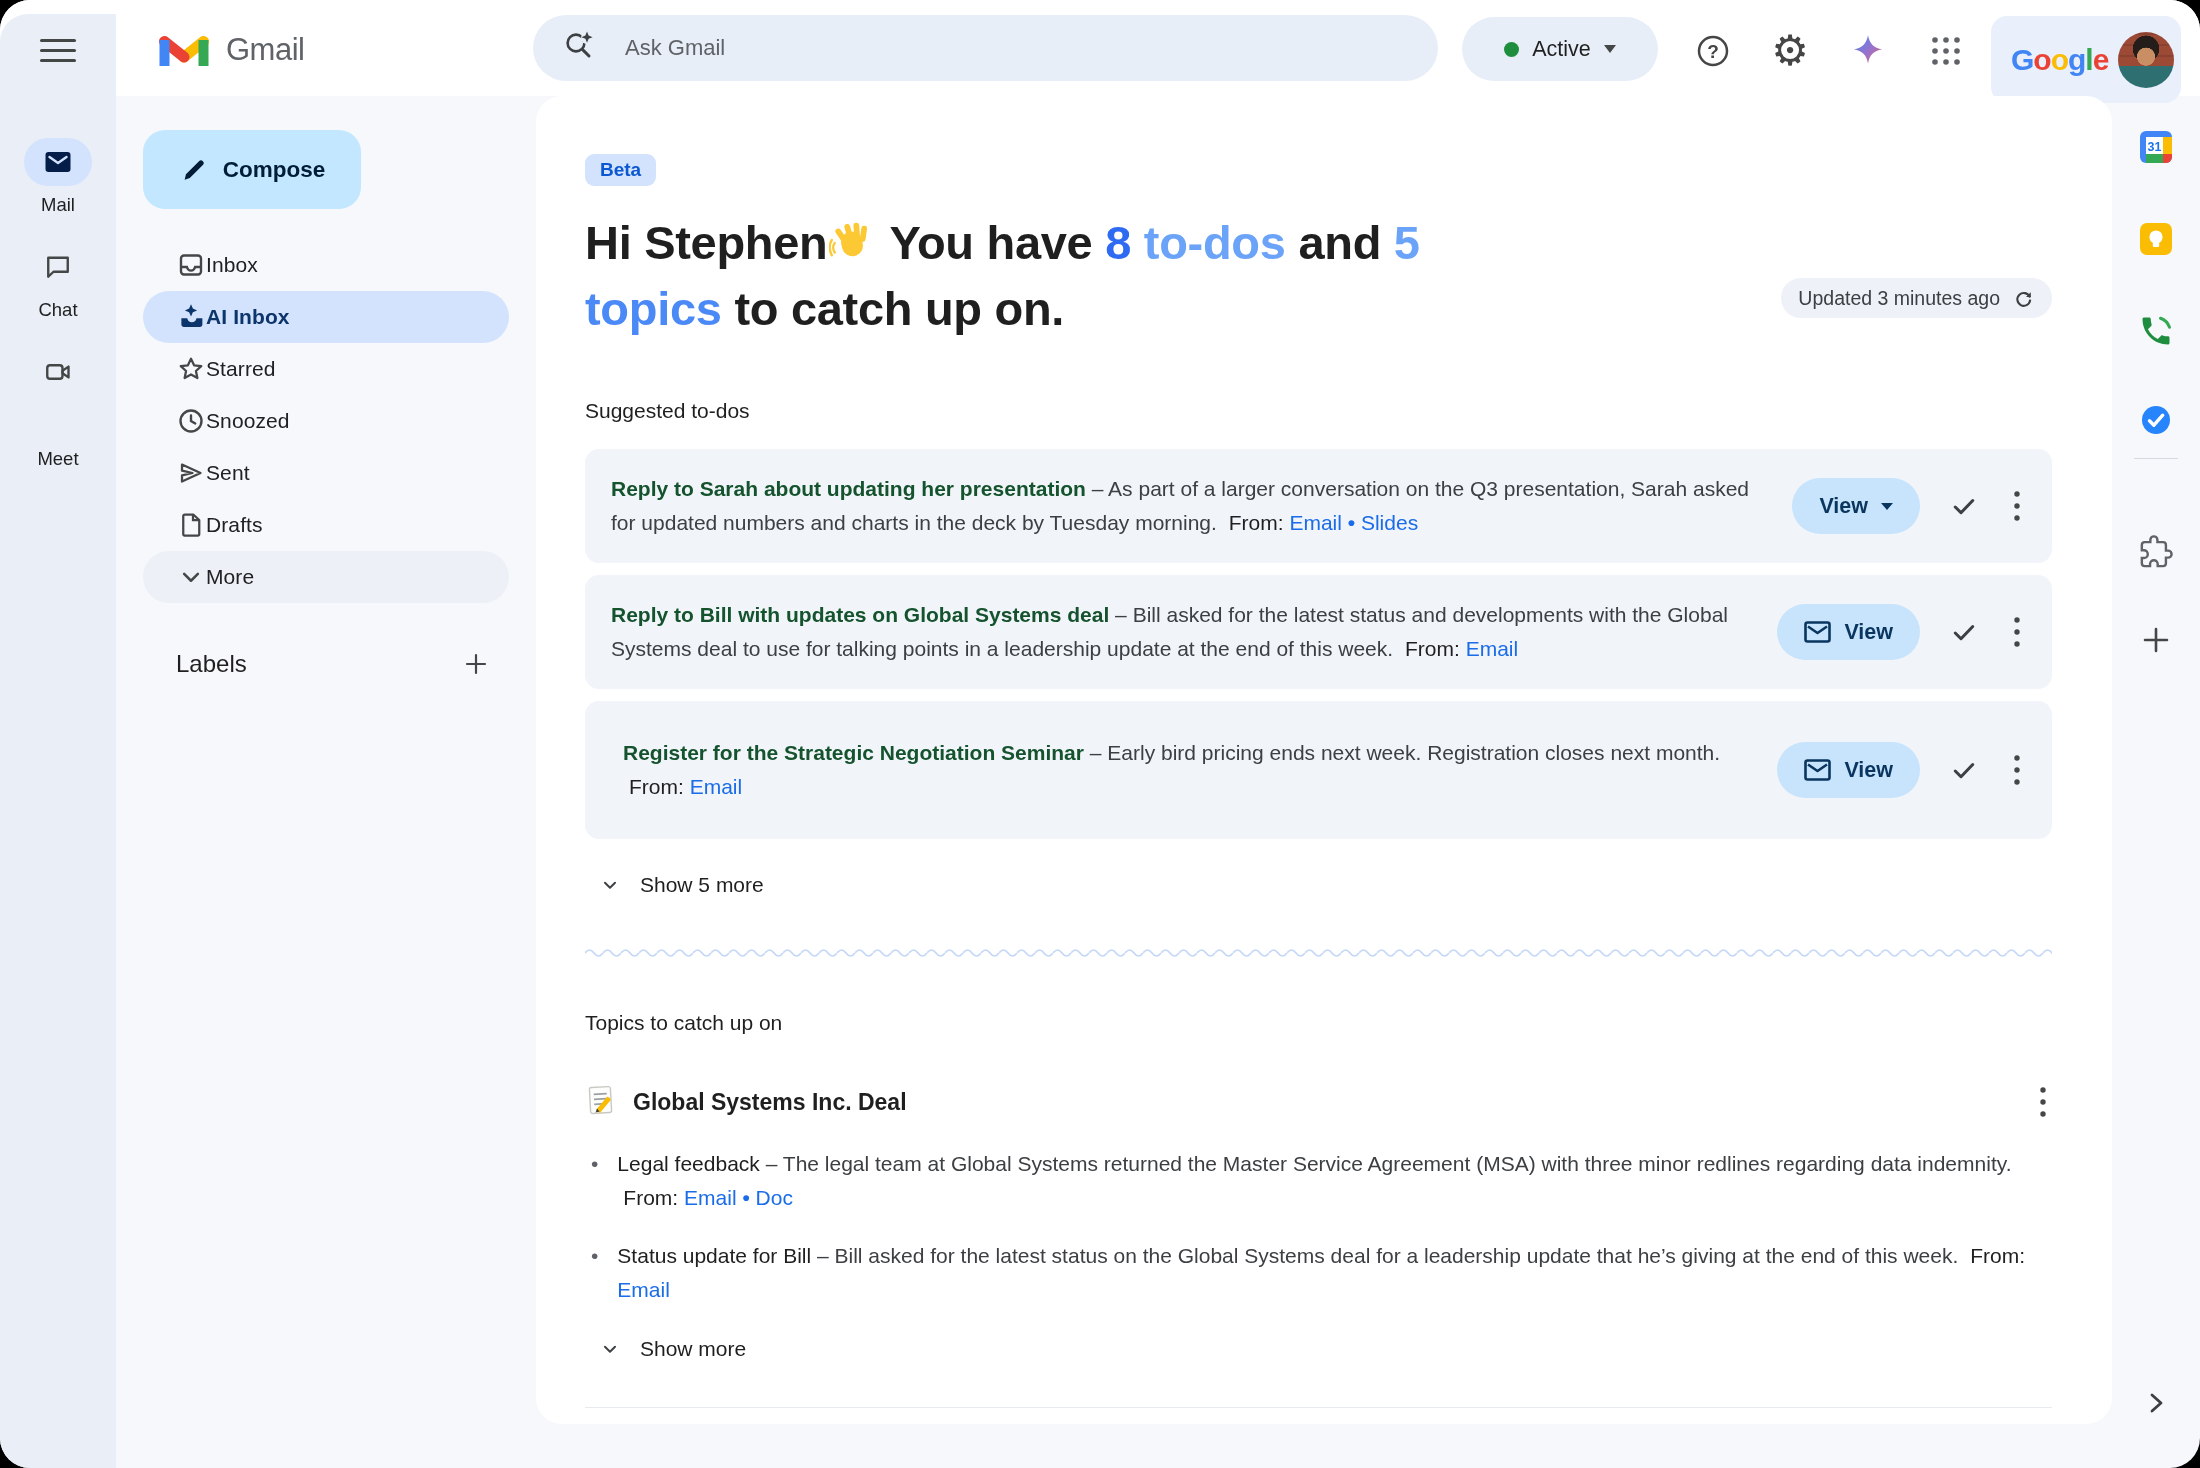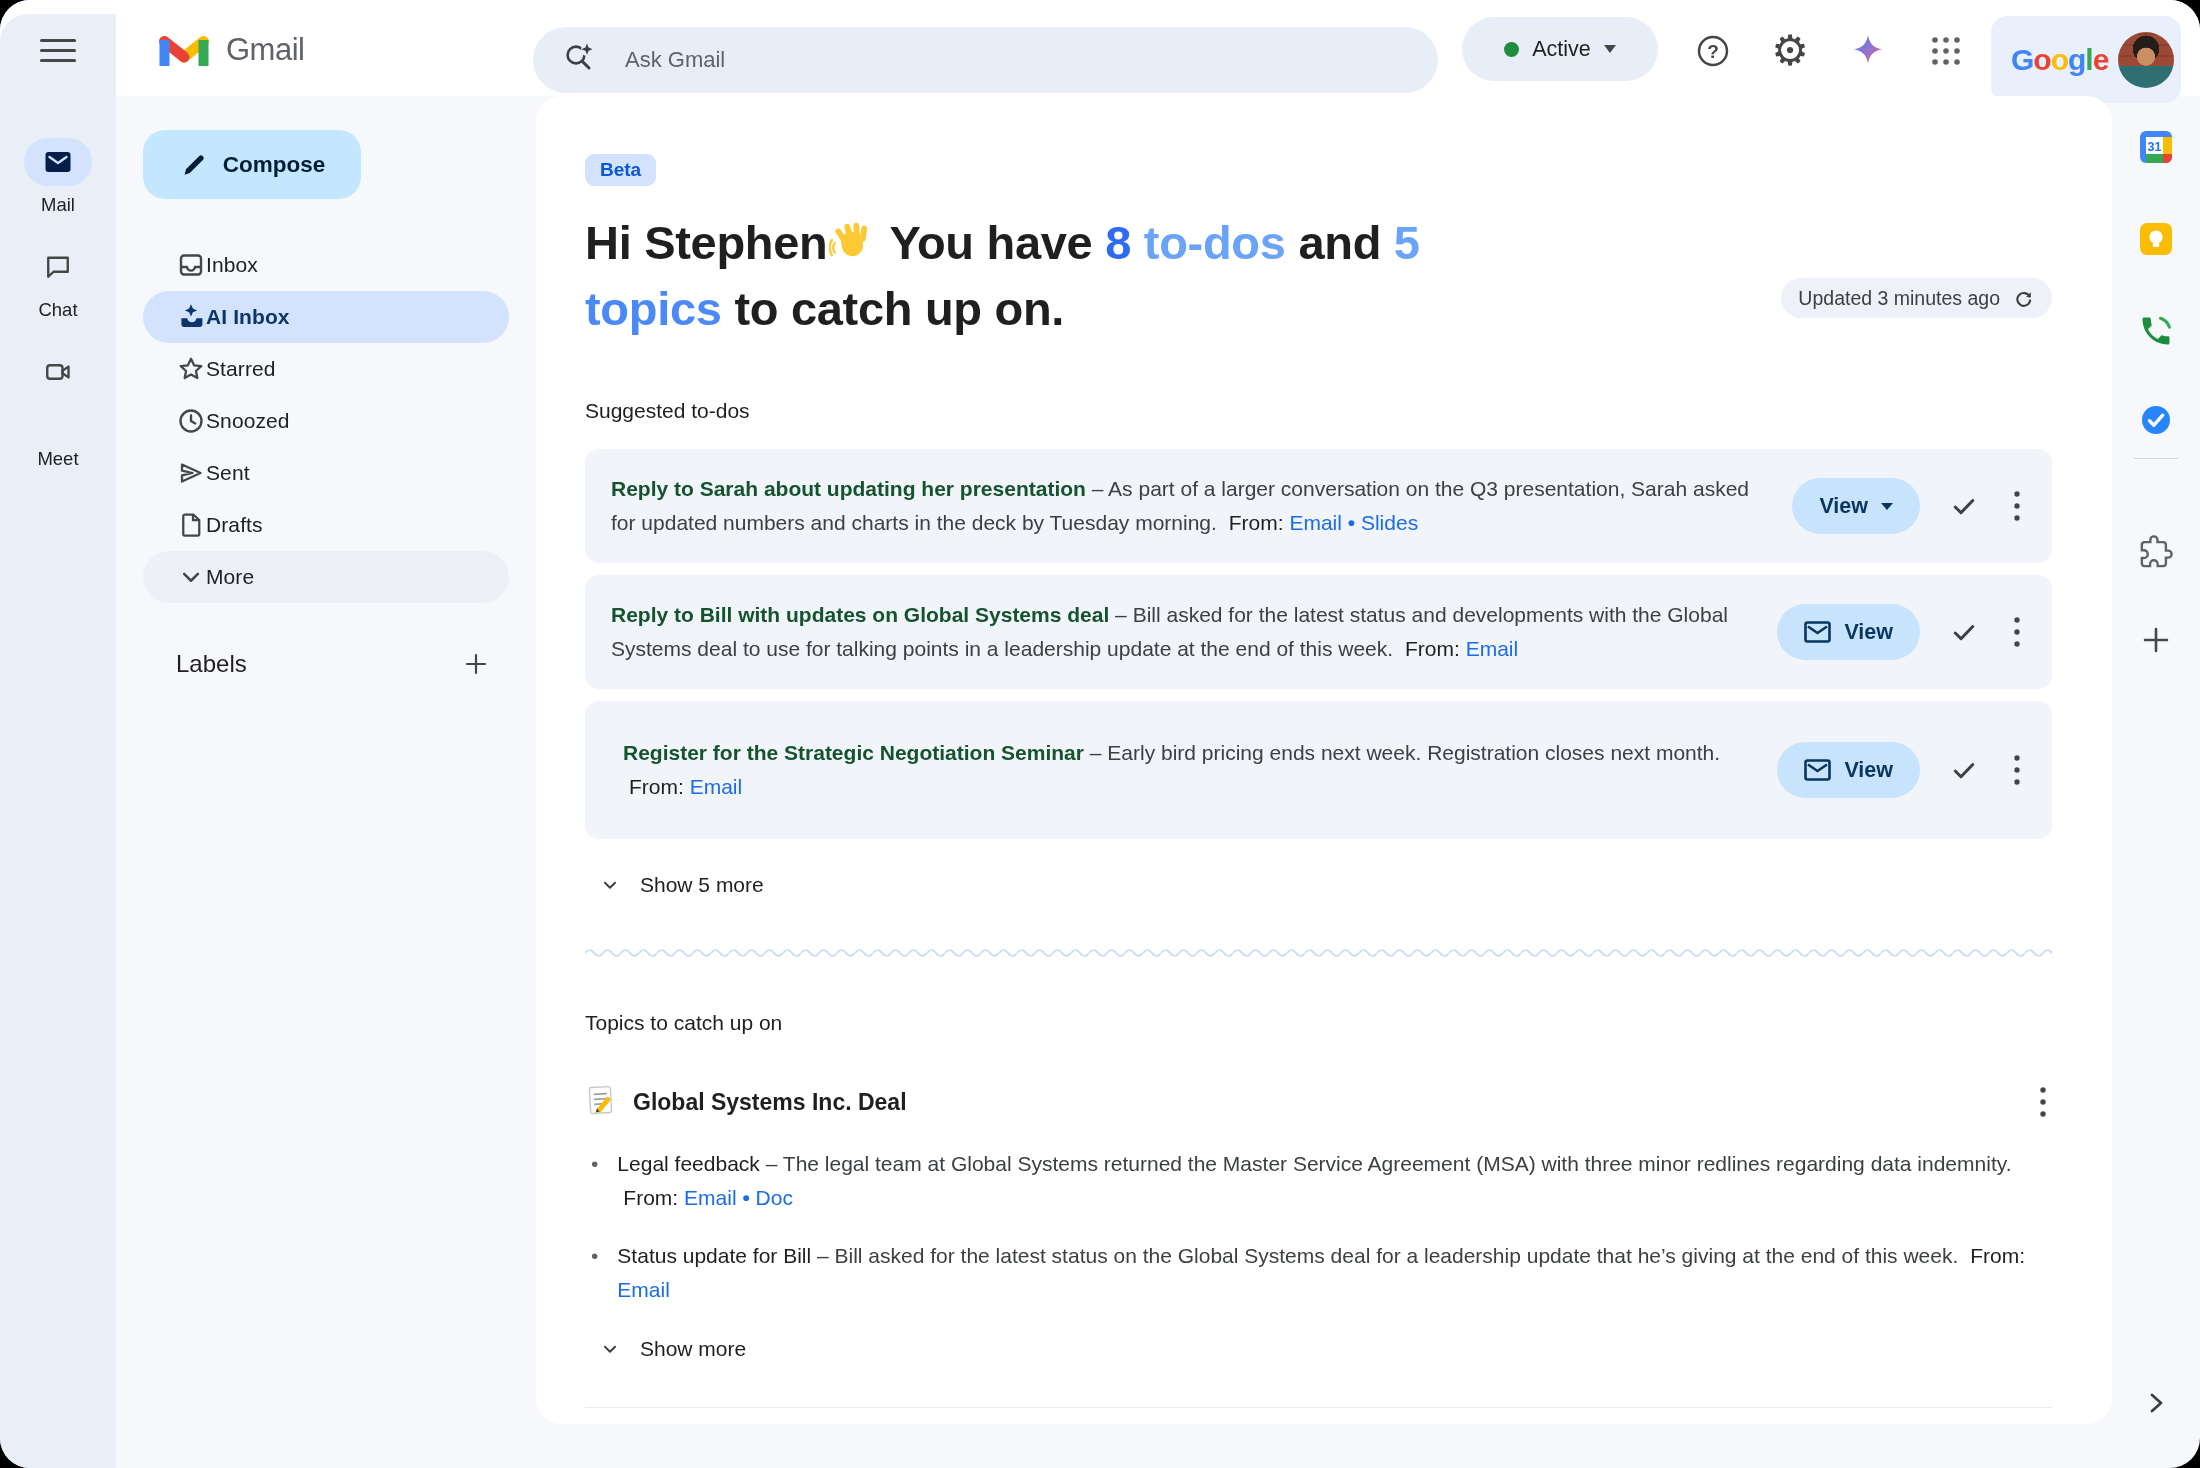--- a/index.html
+++ b/index.html
@@ -3,21 +3,21 @@
 <meta charset="utf-8">
 <style>
   html,body{margin:0;padding:0;width:2200px;height:1468px;background:#000;font-family:"Liberation Sans","DejaVu Sans",sans-serif;-webkit-font-smoothing:antialiased;}
   .screen{position:absolute;inset:0;background:#f6f8fc;border-radius:30px;overflow:hidden;}
   
   .topbar{position:absolute;left:0;right:0;top:0;height:96px;background:#ffffff;}
   .hamburger{position:absolute;left:40px;top:39px;width:36px;height:23px;display:flex;flex-direction:column;justify-content:space-between;cursor:pointer;}
   .hamburger span{display:block;height:3.4px;border-radius:2px;background:#444746;}
   .gmail-logo{position:absolute;left:158px;top:28px;display:flex;align-items:center;gap:16px;}
   .gmail-word{font-size:31px;color:#5f6368;font-weight:500;letter-spacing:-0.5px;}
-  .searchbar{position:absolute;left:533px;top:15px;width:905px;height:66px;background:#e8eef8;border-radius:33px;display:flex;align-items:center;padding:0 28px;gap:24px;box-sizing:border-box;margin-top:12px;}
+  .searchbar{position:absolute;left:533px;top:15px;width:905px;height:66px;background:#e8eef8;border-radius:33px;display:flex;align-items:center;padding:0 28px;gap:24px;box-sizing:border-box;}
   .searchbar input{flex:1;border:none;background:transparent;outline:none;font-size:22px;color:#1f1f1f;font-family:inherit;}
   .searchbar input::placeholder{color:#5f6368;opacity:1;}
   .active-chip{position:absolute;left:1462px;top:17px;width:196px;height:64px;background:#e8eef8;border-radius:32px;display:flex;align-items:center;justify-content:center;gap:13px;cursor:pointer;}
   .green-dot{width:15px;height:15px;border-radius:50%;background:#1e8e3e;}
   .active-chip .lbl{font-size:21.5px;color:#1f1f1f;font-weight:500;}
   .caret{width:0;height:0;border-left:6.5px solid transparent;border-right:6.5px solid transparent;border-top:8px solid #444746;}
   .tb-icon{position:absolute;top:30px;width:42px;height:42px;display:flex;align-items:center;justify-content:center;cursor:pointer;}
   .gear-glyph{font-size:42px;color:#444746;line-height:42px;font-family:"DejaVu Sans",sans-serif;}
   .google-pill{position:absolute;left:1991px;top:16px;width:190px;height:87px;background:#e9f0fb;border-radius:16px;display:flex;align-items:center;justify-content:space-between;padding:0 7px 0 20px;box-sizing:border-box;}
   .google-word{font-size:30px;font-weight:700;letter-spacing:-1px;}
@@ -28,21 +28,21 @@
     radial-gradient(circle at 50% 30%, #241d1a 0 27%, rgba(0,0,0,0) 28%),
     linear-gradient(180deg, rgba(0,0,0,0) 60%, #2e6f72 61%),
     repeating-linear-gradient(0deg,#9c4a36 0 9px,#8a4130 9px 11px);}
   
   .rail{position:absolute;left:0;top:14px;bottom:0;width:116px;background:#e9eef7;border-top-left-radius:28px;}
   .rail-item{position:absolute;left:0;width:116px;display:flex;flex-direction:column;align-items:center;cursor:pointer;}
   .rail-pill{width:68px;height:48px;border-radius:24px;display:flex;align-items:center;justify-content:center;}
   .rail-pill.sel{background:#d3e3fd;}
   .rail-label{margin-top:8px;font-size:18.5px;font-weight:500;color:#1f1f1f;}
   
-  .compose{position:absolute;left:143px;top:130px;width:218px;height:69px;border-radius:22px;background:#c2e7ff;display:flex;align-items:center;justify-content:center;gap:17px;font-size:22.5px;font-weight:600;color:#001d35;cursor:pointer;border:none;}
+  .compose{position:absolute;left:143px;top:130px;width:218px;height:79px;border-radius:22px;background:#c2e7ff;display:flex;align-items:center;justify-content:center;gap:17px;font-size:22.5px;font-weight:600;color:#001d35;cursor:pointer;border:none;}
   .nav{position:absolute;left:143px;top:239px;width:366px;}
   .nav-item{display:flex;align-items:center;height:52px;border-radius:26px;padding-left:33px;font-size:21px;color:#202124;cursor:pointer;box-sizing:border-box;}
   .nav-item .nlabel{letter-spacing:0.1px;}
   .nav-item.active{background:#d3e3fd;}
   .nav-item.active .nlabel{font-weight:700;color:#0c356b;}
   .nav-item.hovered{background:#edf0f6;}
   .labels-row{position:absolute;left:143px;top:636px;width:366px;height:56px;display:flex;align-items:center;justify-content:space-between;padding:0 18px 0 33px;box-sizing:border-box;}
   .labels-title{font-size:24px;color:#1f1f1f;}
   
   .card{position:absolute;left:536px;top:96px;width:1576px;height:1328px;background:#fff;border-radius:26px;overflow:hidden;}

